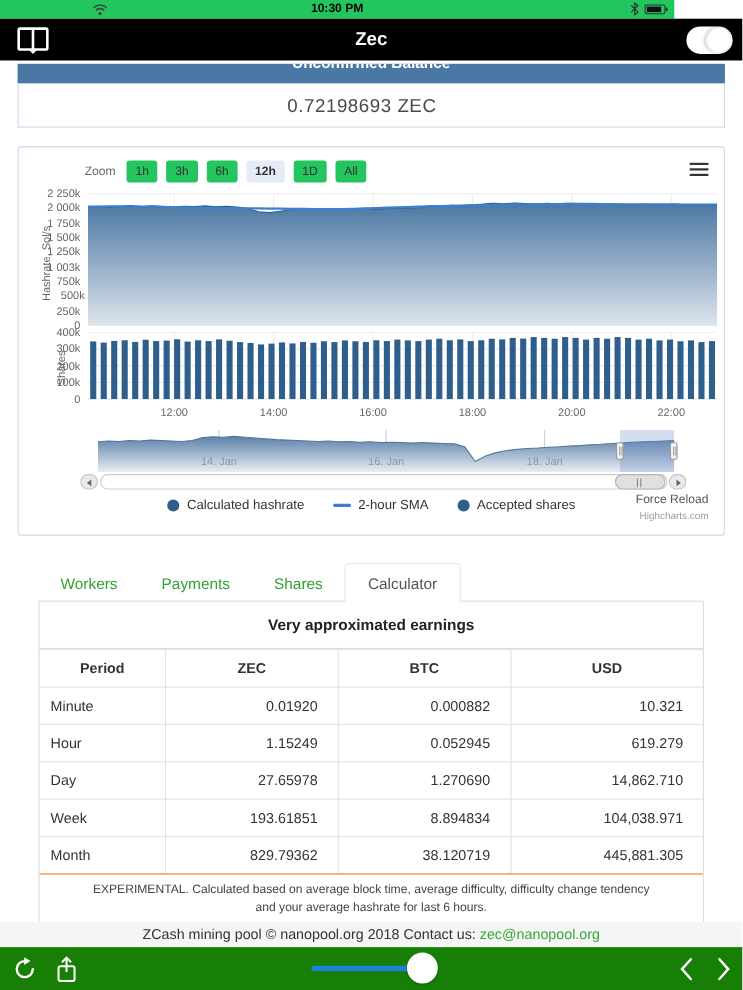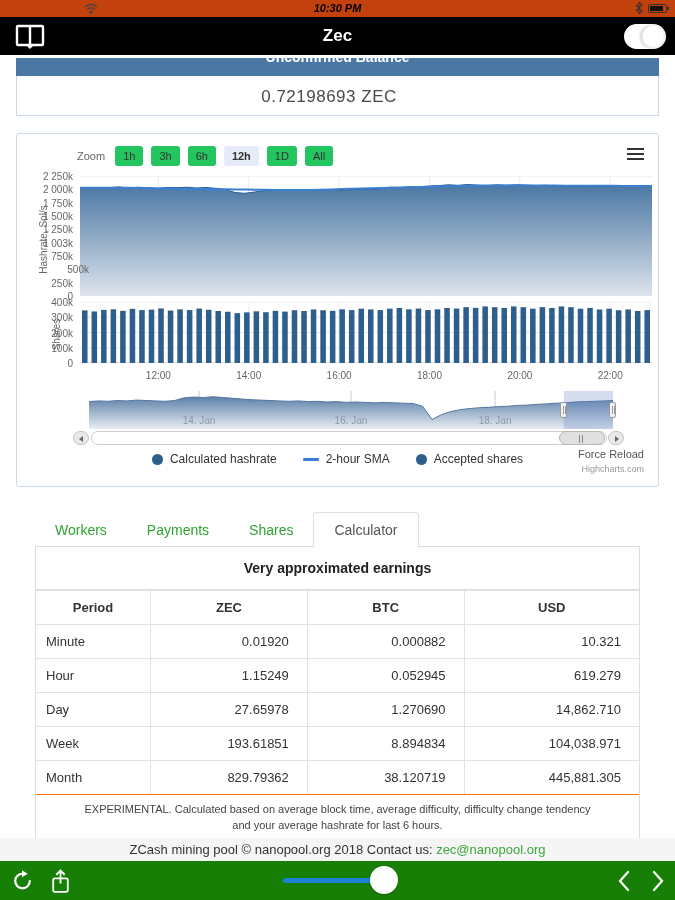--- a/index.html
+++ b/index.html
@@ -1,21 +1,21 @@
 <!DOCTYPE html>
 <html><head>
 <meta charset="utf-8">
 <style>
   * { margin:0; padding:0; box-sizing:border-box; }
   html,body { width:675px; height:900px; }
   body { font-family:"Liberation Sans", sans-serif; background:#fff; overflow:hidden; }
   .screen { position:relative; width:675px; height:900px; background:#fff; }
 
   
-  .status-bar { position:absolute; left:0; top:0; width:675px; height:17px; background:#c2410c;font-style:italic; }
+  .status-bar { position:absolute; left:0; top:0; width:613px; height:17px; background:#22c55e; }
   .status-time { position:absolute; left:0; right:0; top:2px; text-align:center; font-size:11px; font-weight:bold; color:#000; }
   .wifi { position:absolute; left:84px; top:3px; }
   .bt { position:absolute; right:32px; top:2px; }
   .battery { position:absolute; right:8px; top:4px; width:19px; height:9px; border:1px solid #333; border-radius:2px; }
   .battery:after { content:""; position:absolute; right:-3px; top:2px; width:2px; height:3px; background:#333; }
   .battery-fill { position:absolute; left:1px; top:1px; bottom:1px; width:13px; background:#111; }
 
   
   .nav-bar { position:absolute; left:0; top:17px; width:675px; height:38px; background:#000; }
   .nav-title { position:absolute; left:0; right:0; top:9px; text-align:center; color:#fff; font-size:17px; font-weight:bold; }
@@ -262,21 +262,21 @@
         </svg>
       </div>
     <div id="ylabels-hash">
         <div class="ylab" style="left: 0px; top: 37px;">2 250k</div>
         <div class="ylab" style="left: 0px; top: 50.3333px;">2 000k</div>
         <div class="ylab" style="left: 0px; top: 63.6667px;">1 750k</div>
         <div class="ylab" style="left: 0px; top: 77px;">1 500k</div>
         <div class="ylab" style="left: 0px; top: 90.3333px;">1 250k</div>
         <div class="ylab" style="left: 0px; top: 103.667px;">1 003k</div>
         <div class="ylab" style="left: 0px; top: 117px;">750k</div>
-        <div class="ylab" style="left: 16px; top: 130.333px;">500k</div>
+        <div class="ylab" style="left: 4px; top: 130.333px;">500k</div>
         <div class="ylab" style="left: 0px; top: 143.667px;">250k</div>
         <div class="ylab" style="left: 0px; top: 157px;">0</div>
       </div>
     <div id="ylabels-shares">
         <div class="ylab" style="left: 0px; top: 163px;">400k</div>
         <div class="ylab" style="left: 0px; top: 178.25px;">300k</div>
         <div class="ylab" style="left: 0px; top: 193.5px;">200k</div>
         <div class="ylab" style="left: 0px; top: 208.75px;">100k</div>
         <div class="ylab" style="left: 0px; top: 224px;">0</div>
       </div>

